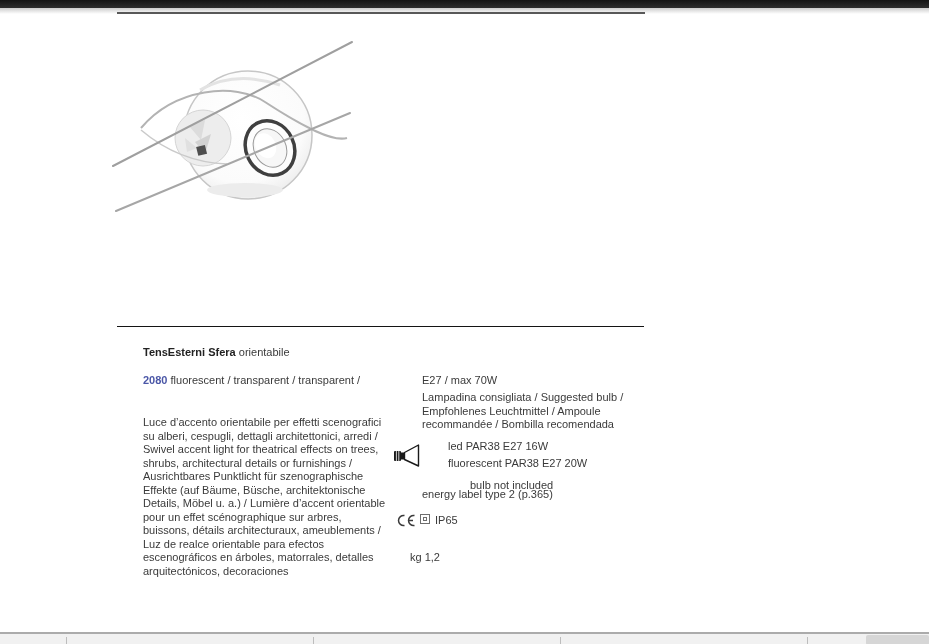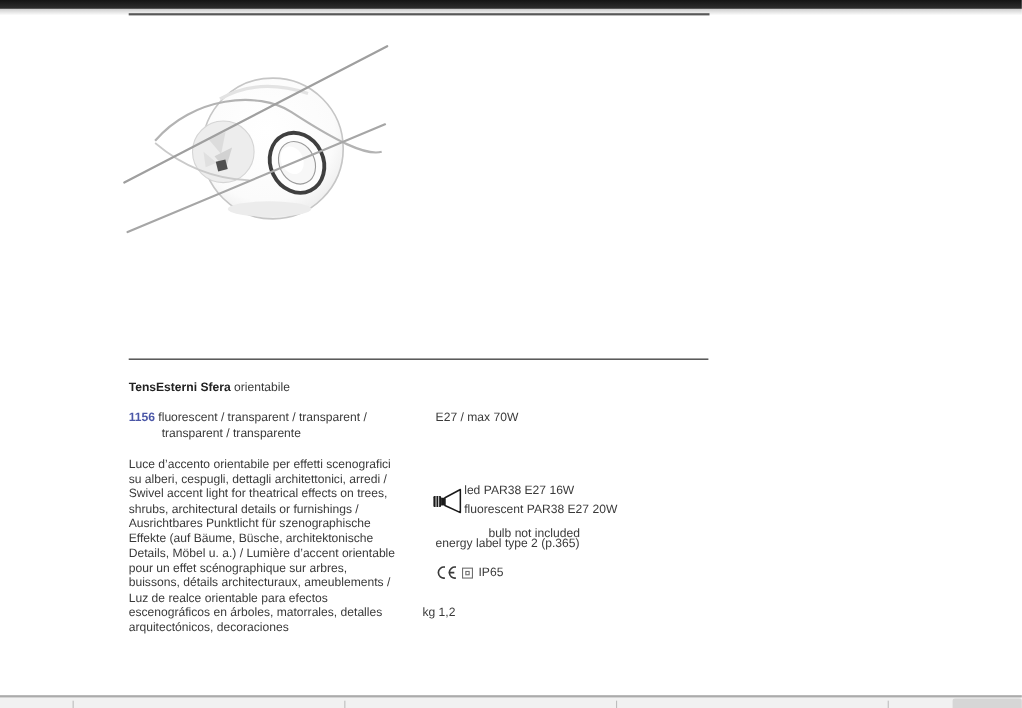--- a/index.html
+++ b/index.html
@@ -3,36 +3,36 @@
 <meta charset="utf-8">
 <style>
   html,body{margin:0;padding:0;}
   body{
     width:929px;height:644px;position:relative;overflow:hidden;
     background:#ffffff;
     font-family:"Liberation Sans", sans-serif;
     color:#3a3a3a;
   }
   .abs{position:absolute;}
-  .t{position:absolute;font-size:11px;line-height:13.5px;white-space:pre;color:#3a3a3a;}
+  .t{position:absolute;font-size:11px;line-height:13.5px;white-space:pre;color:#3a3a3a;margin-left:26px;}
   .b{font-weight:bold;color:#222;}
   
   .top-bar{left:0;top:0;width:929px;height:8px;background:linear-gradient(#141414,#2e2e2e);}
   .top-bar-shadow{left:0;top:8px;width:929px;height:6px;
     background:linear-gradient(rgba(0,0,0,0.20),rgba(0,0,0,0));}
   
   .rule-top{left:117px;top:12px;width:528px;height:2px;background:#585858;}
   .rule-mid{left:117px;top:326px;width:527px;height:1px;background:#141414;}
   
   .code-num{font-weight:bold;}
   .finish-line2{padding-left:30px;}
   
   .bulb-icon{left:393px;top:443px;}
   
-  .cert-row{left:396px;top:514px;display:flex;align-items:center;gap:5px;}
+  .cert-row{left:396px;top:514px;display:flex;gap:5px;}
   .class2-outer{width:10px;height:10px;border:1px solid #6e6e6e;display:flex;align-items:center;justify-content:center;box-sizing:border-box;}
   .class2-inner{width:4px;height:4px;border:1px solid #6e6e6e;box-sizing:border-box;}
   
   .bottom-bar{left:0;top:632px;width:929px;height:12px;background:#f1f1f1;
     border-top:2px solid #ababab;box-sizing:border-box;}
   .pb-sep{position:absolute;top:3px;width:1px;height:8px;background:#bdbdbd;}
   .pb-thumb{position:absolute;top:1px;left:866px;width:63px;height:10px;background:#d6d6d6;border-radius:2px;}
 </style>
 </head>
 <body>
@@ -71,28 +71,28 @@
     <ellipse cx="165" cy="118" rx="16" ry="20" fill="#f7f7f7" stroke="#9a9a9a" stroke-width="1"></ellipse>
     <ellipse cx="162" cy="114" rx="10" ry="13" fill="#ffffff"></ellipse>
   </g>
 
   <line x1="247" y1="12" x2="8" y2="136" stroke="#9f9f9f" stroke-width="2" stroke-linecap="round"></line>
   <line x1="245" y1="83" x2="11" y2="181" stroke="#a6a6a6" stroke-width="2" stroke-linecap="round"></line>
 </svg>
 
 <div class="t" style="left:117px;top:346px;"><span class="b">TensEsterni Sfera</span> <span>orientabile</span></div>
 
-<div class="t" style="left:117px;top:374px;"><span class="code-num" id="code-num" style="color: rgb(75, 87, 167);">1156</span> <span>fluorescent / transparent / transparent /</span>
-<div class="finish-line2">transparent / transparente</div></div>
+<div class="t" style="left:117px;top:374px;"><span class="code-num" id="code-num" style="color: rgb(75, 87, 167);">2080</span> <span>fluorescent / transparent / transparent /</span>
+</div>
 
 <div class="t" style="left:117px;top:416px;"><div>Luce d’accento orientabile per effetti scenografici</div><div>su alberi, cespugli, dettagli architettonici, arredi /</div><div>Swivel accent light for theatrical effects on trees,</div><div>shrubs, architectural details or furnishings /</div><div>Ausrichtbares Punktlicht für szenographische</div><div>Effekte (auf Bäume, Büsche, architektonische</div><div>Details, Möbel u. a.) / Lumière d’accent orientable</div><div>pour un effet scénographique sur arbres,</div><div>buissons, détails architecturaux, ameublements /</div><div>Luz de realce orientable para efectos</div><div>escenográficos en árboles, matorrales, detalles</div><div>arquitectónicos, decoraciones</div></div>
 
 <div class="t" style="left:396px;top:374px;">E27 / max 70W</div>
 
-<div class="t" style="left:396px;top:391px;"></div>
+<div class="t" style="left:396px;top:391px;"><div>Lampadina consigliata / Suggested bulb /</div><div>Empfohlenes Leuchtmittel / Ampoule</div><div>recommandée / Bombilla recomendada</div></div>
 
 <svg class="abs bulb-icon" width="28" height="25" viewBox="0 0 28 25">
   <rect x="1" y="8" width="7" height="10" rx="1" fill="#1a1a1a"></rect>
   <line x1="3.4" y1="8" x2="3.4" y2="18" stroke="#ffffff" stroke-width="0.8"></line>
   <line x1="5.8" y1="8" x2="5.8" y2="18" stroke="#ffffff" stroke-width="0.8"></line>
   <rect x="8" y="9.5" width="3.5" height="7" fill="#1a1a1a"></rect>
   <path d="M 11.5 9.5 L 25.5 2 L 25.5 23 L 11.5 16.5 Z" fill="#ffffff" stroke="#1a1a1a" stroke-width="1.4" stroke-linejoin="round"></path>
 </svg>
 <div class="t" style="left:422px;top:440px;">led PAR38 E27 16W</div>
 <div class="t" style="left:422px;top:457px;">fluorescent PAR38 E27 20W</div>

